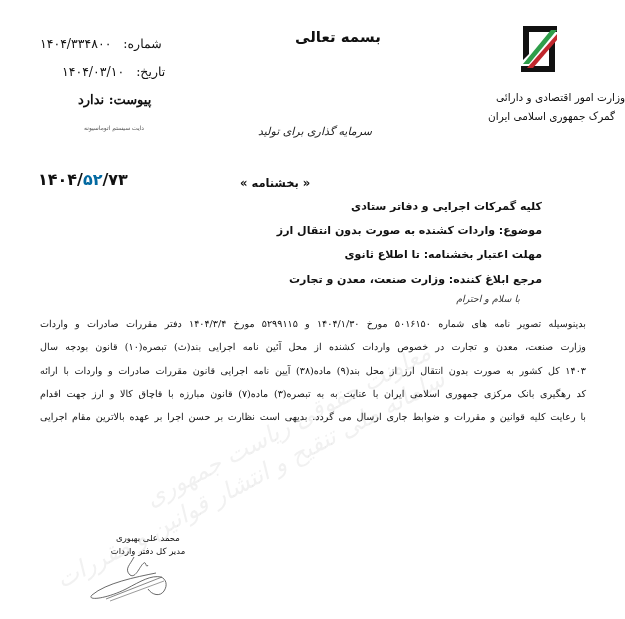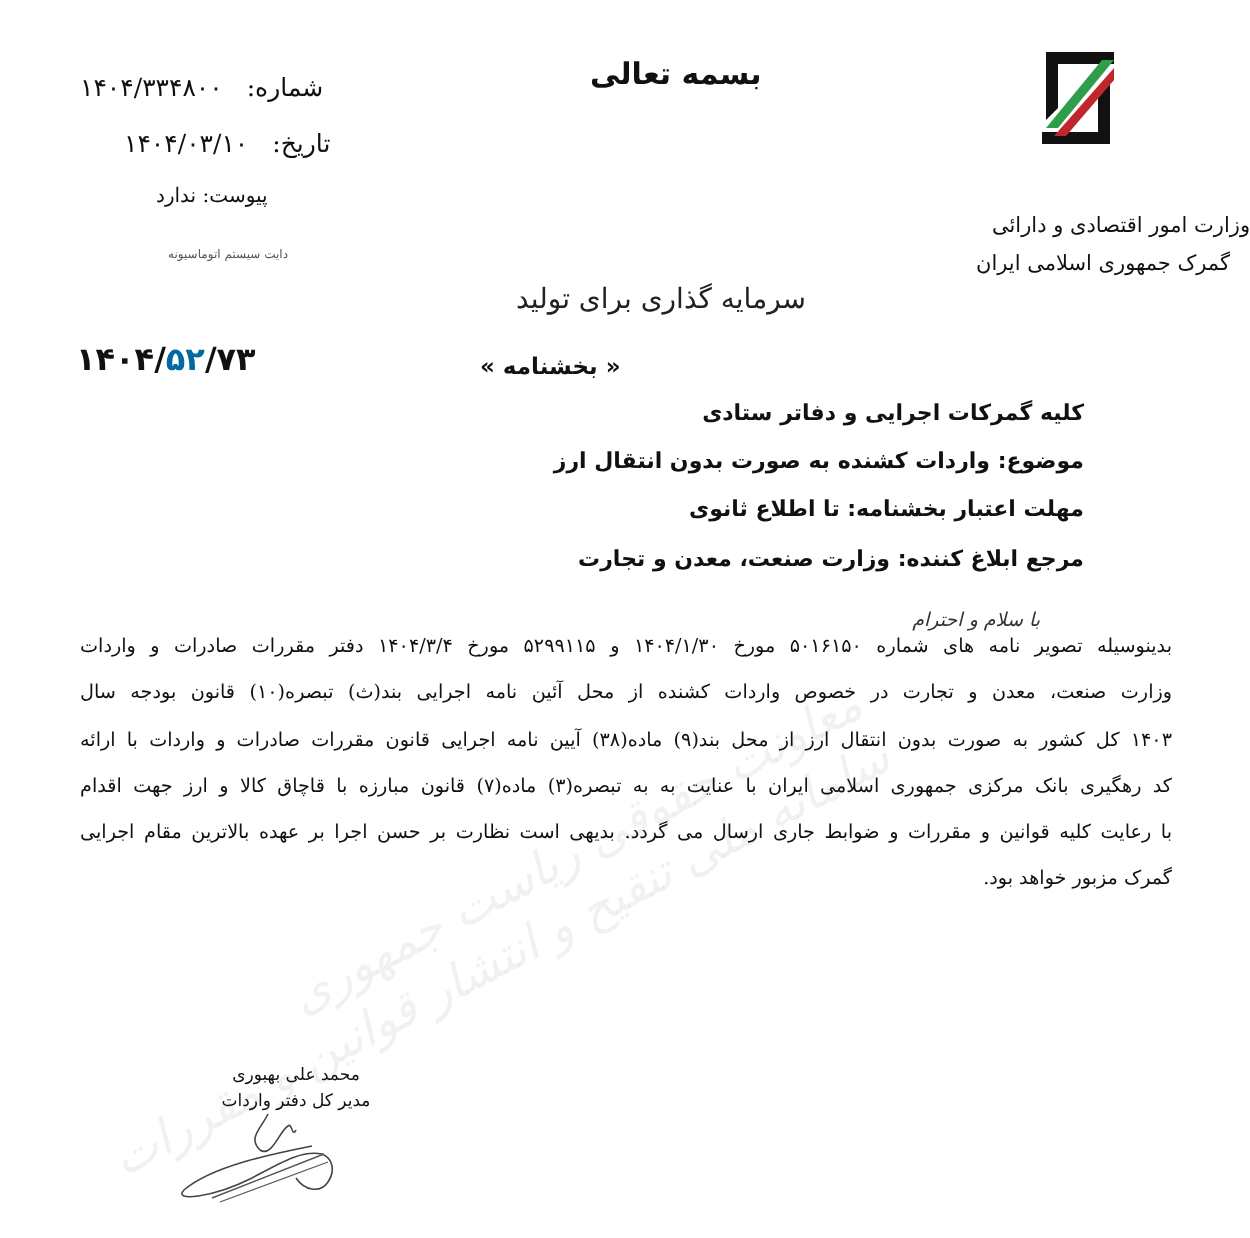--- a/index.html
+++ b/index.html
@@ -26,21 +26,21 @@
     .meta-row {
       position: absolute;
       direction: rtl;
       font-family: "DejaVu Serif", serif;
       font-size: 12.5px;
       white-space: nowrap;
       color: #111;
     }
     .meta-row .lbl { margin-left: 8px; }
     .meta-row .val { letter-spacing: 0.5px; }
-    .meta-attach { font-size: 10px; font-weight: normal; }
+    .meta-attach { font-size: 13px; font-weight: bold; }
     .auto-note {
       position: absolute;
       font-size: 6px;
       color: #555;
       direction: rtl;
       white-space: nowrap;
     }
 
     .bismillah {
       position: absolute;
@@ -57,27 +57,27 @@
       left: 517px; top: 24px;
       width: 44px; height: 50px;
     }
     .org-line {
       position: absolute;
       direction: rtl;
       font-size: 10.5px;
       font-family: "DejaVu Sans", sans-serif;
       white-space: nowrap;
       color: #111;
-      margin-top: 16px;
     }
 
     .slogan {
       position: absolute;
-      left: 258px; top: 142px;
-      font-size: 14px;
+      left: 258px; top: 125px;
+      font-size: 11px;
+      font-style: italic;
       direction: rtl;
       white-space: nowrap;
       color: #222;
     }
 
     .circular-no {
       position: absolute;
       left: 38px; top: 170px;
       font-size: 16px;
       font-weight: bold;
@@ -107,21 +107,20 @@
     }
 
     .greeting {
       position: absolute;
       right: 60px; top: 293px;
       font-size: 9.5px;
       font-style: italic;
       color: #333;
       direction: rtl;
       white-space: nowrap;
-      margin-top: 12px;
     }
 
     .body-text {
       position: absolute;
       left: 40px; top: 312px;
       width: 546px;
       direction: rtl;
       text-align: justify;
       text-align-last: right;
       font-family: "DejaVu Serif", serif;
@@ -222,21 +221,20 @@
     <div>معاونت حقوقی ریاست جمهوری</div>
     <div>سامانه ملی تنقیح و انتشار قوانین و مقررات</div>
   </div>
 
   <div class="body-text">
     <span class="body-line">بدینوسیله تصویر نامه های شماره ۵۰۱۶۱۵۰ مورخ ۱۴۰۴/۱/۳۰ و ۵۲۹۹۱۱۵ مورخ ۱۴۰۴/۳/۴ دفتر مقررات صادرات و واردات</span>
     <span class="body-line">وزارت صنعت، معدن و تجارت در خصوص واردات کشنده از محل آئین نامه اجرایی بند(ث) تبصره(۱۰) قانون بودجه سال</span>
     <span class="body-line">۱۴۰۳ کل کشور به صورت بدون انتقال ارز از محل بند(۹) ماده(۳۸) آیین نامه اجرایی قانون مقررات صادرات و واردات با ارائه</span>
     <span class="body-line">کد رهگیری بانک مرکزی جمهوری اسلامی ایران با عنایت به به تبصره(۳) ماده(۷) قانون مبارزه با قاچاق کالا و ارز جهت اقدام</span>
     <span class="body-line">با رعایت کلیه قوانین و مقررات و ضوابط جاری ارسال می گردد. بدیهی است نظارت بر حسن اجرا بر عهده بالاترین مقام اجرایی</span>
-    <span class="body-line last">گمرک مزبور خواهد بود.</span>
   </div>
 
   <div class="sig-name">
     <div>محمد علی بهبوری</div>
     <div>مدیر کل دفتر واردات</div>
   </div>
 
   <svg class="signature" viewBox="0 0 110 50">
     <path d="M48,2 C44,10 38,14 44,20 C50,24 54,10 58,8 C60,6 60,14 62,10" fill="none" stroke="#444" stroke-width="0.8"></path>
     <path d="M70,18 C50,22 20,28 6,40 C0,46 20,44 40,34 C55,26 65,20 75,22 C80,24 82,30 78,36 C74,42 66,40 62,34" fill="none" stroke="#444" stroke-width="0.8"></path>

